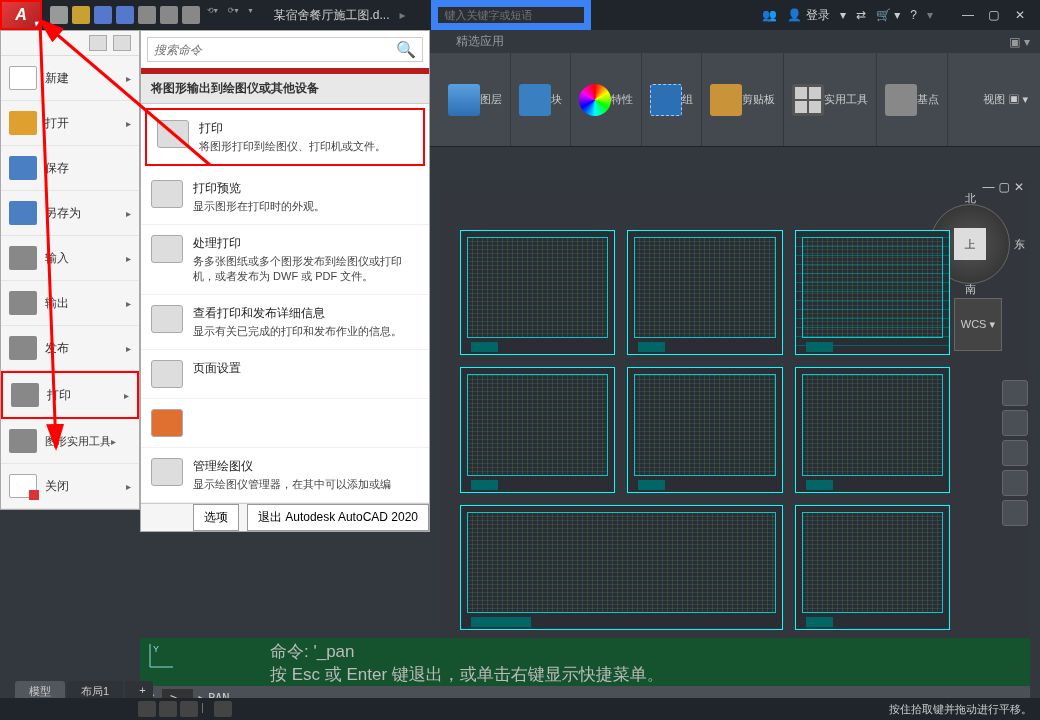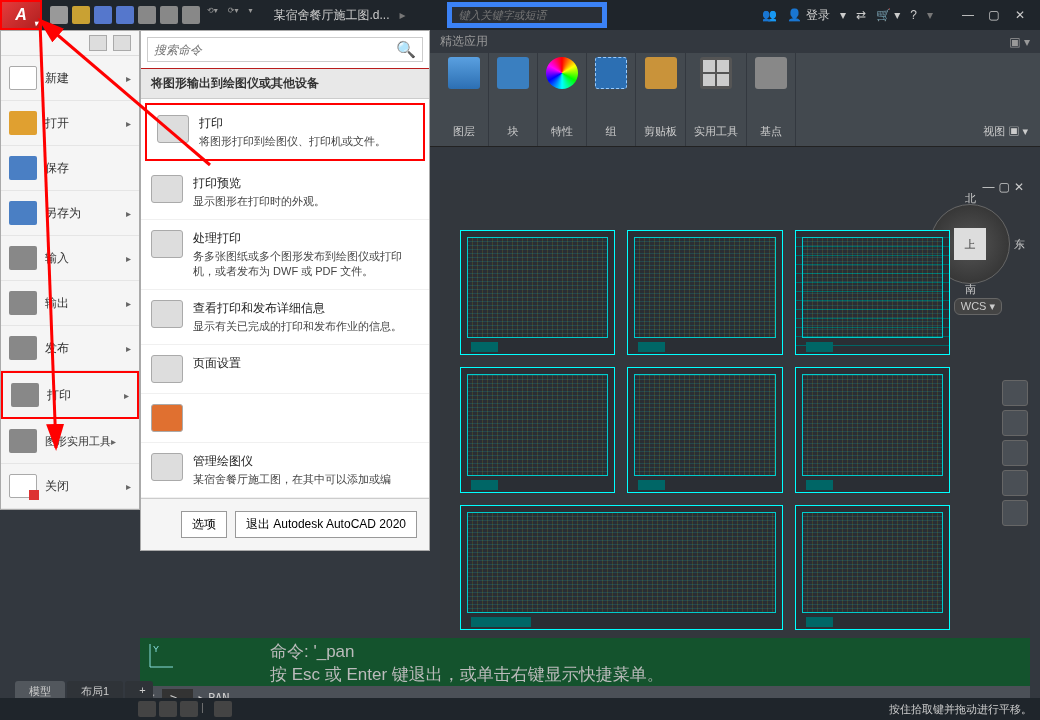--- a/index.html
+++ b/index.html
@@ -5,69 +5,69 @@
 * { margin: 0; padding: 0; box-sizing: border-box; font-family: "Microsoft YaHei", sans-serif; }
 body { width: 1040px; height: 720px; background: #33383f; overflow: hidden; position: relative; }
 
 .titlebar { height: 30px; background: #1f252b; display: flex; align-items: center; color: #ccc; font-size: 12px; }
 .app-logo { width: 42px; height: 30px; background: linear-gradient(135deg, #e63b3b, #b02020); display: flex; align-items: center; justify-content: center; font-weight: bold; color: #fff; font-size: 16px; font-style: italic; border: 2px solid red; position: relative; }
 .app-logo::after { content: "▾"; font-size: 8px; position: absolute; right: 2px; bottom: 0; }
 .qat { display: flex; gap: 4px; padding: 0 8px; }
 .qat-icon { width: 18px; height: 18px; background: #555; border-radius: 2px; }
 .qat-dd { color: #999; font-size: 8px; padding: 0 3px; }
 .title-doc { padding: 0 10px; color: #ccc; max-width: 130px; overflow: hidden; white-space: nowrap; }
-.search-box { background: #2a2f36; border: 5px solid #3b82f6; padding: 2px 6px; color: #999; width: 160px; font-style: italic; font-size: 11px; margin-left: 36px; }
+.search-box { background: #2a2f36; border: 7px solid #3b82f6; padding: 2px 6px; color: #999; width: 160px; font-size: 11px; margin-left: 20px; }
 .title-right { margin-left: auto; display: flex; align-items: center; gap: 10px; padding-right: 10px; }
 .win-controls { display: flex; gap: 6px; margin-left: 15px; }
 .win-btn { width: 20px; text-align: center; }
 
 .ribbon-tabs { height: 23px; background: #33383f; display: flex; align-items: center; padding-left: 430px; color: #999; font-size: 12px; }
-.ribbon-tab { padding: 0 10px; }
+.ribbon-tab { padding: 0 26px; }
 
 .ribbon { height: 94px; background: #43494f; display: flex; padding-left: 440px; border-bottom: 1px solid #222; }
-.ribbon-group { display: flex; flex-direction: column; align-items: center; padding: 4px 8px; border-right: 1px solid #33383f; justify-content: space-between; }
+.ribbon-group { display: flex; align-items: center; padding: 4px 8px; border-right: 1px solid #33383f; justify-content: space-between; }
 .ribbon-big-icon { width: 32px; height: 32px; border-radius: 3px; }
 .ribbon-label { color: #ccc; font-size: 11px; padding: 3px 0; }
 
 .file-menu { position: absolute; left: 0; top: 30px; width: 140px; background: #f5f5f5; border: 1px solid #aaa; z-index: 100; }
 .file-item { display: flex; align-items: center; padding: 10px 8px; border-bottom: 1px solid #e5e5e5; position: relative; }
 .file-item-icon { width: 28px; height: 24px; background: #d33; border-radius: 2px; margin-right: 8px; flex-shrink: 0; }
 .file-item-icon.blue { background: #4a7fc4; }
 .file-item-icon.gray { background: #888; }
 .file-item-label { font-size: 12px; color: #333; flex: 1; }
 .file-item-arrow { font-size: 10px; color: #666; }
 .file-item.highlighted { border: 2px solid red; }
 .file-item-sub { font-size: 11px; color: #333; }
 
 .sub-panel { position: absolute; left: 140px; top: 30px; width: 290px; background: #fff; border: 1px solid #aaa; z-index: 101; }
 .sub-search { display: flex; margin: 6px; border: 1px solid #ccc; }
 .sub-search input { border: none; flex: 1; padding: 3px 6px; font-size: 12px; font-style: italic; color: #999; }
-.sub-header { background: #e8e8e8; padding: 6px 10px; font-size: 12px; font-weight: bold; color: #333; border-top: 1px solid #b91c1c; border-bottom: 1px solid #ccc; }
+.sub-header { background: #e8e8e8; padding: 6px 10px; font-size: 12px; font-weight: bold; color: #333; border-top: 6px solid #b91c1c; border-bottom: 1px solid #ccc; }
 .sub-item { display: flex; padding: 10px; border-bottom: 1px solid #f0f0f0; align-items: flex-start; }
 .sub-item.highlighted { border: 2px solid red; margin: 4px; }
 .sub-item-icon { width: 32px; height: 28px; background: #ddd; border: 1px solid #aaa; margin-right: 10px; flex-shrink: 0; border-radius: 3px; }
 .sub-item-icon.orange { background: #e07030; }
 .sub-item-text { flex: 1; font-size: 11px; color: #444; }
 .sub-item-title { font-size: 12px; color: #222; font-weight: 500; margin-bottom: 2px; }
-.sub-footer { display: flex; justify-content: flex-end; gap: 8px; padding: 12px; background: #f5f5f5; border-top: 1px solid #ccc; }
+.sub-footer { display: flex; justify-content: flex-end; gap: 8px; padding: 0; background: #f5f5f5; border-top: 1px solid #ccc; }
 .sub-footer button { padding: 4px 10px; font-size: 12px; background: #fff; border: 1px solid #999; cursor: pointer; }
 
 .arrow-annotation { position: absolute; z-index: 200; pointer-events: none; }
 
 .doc-area { position: absolute; left: 440px; top: 180px; right: 10px; bottom: 70px; background: #33373d; }
 .doc-controls { position: absolute; right: 6px; top: 0; display: flex; gap: 4px; color: #ccc; font-size: 12px; }
 .drawing-grid { position: absolute; left: 20px; top: 50px; right: 80px; bottom: 20px; display: grid; grid-template-columns: 1fr 1fr 1fr; grid-template-rows: 1fr 1fr 1fr; gap: 12px; }
 .drawing-cell { border: 1px solid #0ff; position: relative; background: #2a2e34; }
 .drawing-cell::before { content: ""; position: absolute; inset: 6px 6px 16px 6px; border: 1px solid #0cc; background: repeating-linear-gradient(0deg, transparent 0 3px, rgba(0,255,255,0.12) 3px 4px), repeating-linear-gradient(90deg, transparent 0 4px, rgba(255,255,0,0.1) 4px 5px); }
 .drawing-cell::after { content: ""; position: absolute; left: 10px; right: 10px; bottom: 2px; height: 10px; background: linear-gradient(90deg, #066 0 20%, transparent 20%); }
 
 .viewcube { position: absolute; right: 20px; top: 24px; width: 80px; height: 80px; border: 1px solid #666; border-radius: 50%; background: radial-gradient(circle,#555 0,#333 80%); display: flex; align-items: center; justify-content: center; }
 .viewcube-face { width: 32px; height: 32px; background: #ddd; color: #333; font-size: 11px; display: flex; align-items: center; justify-content: center; }
 .viewcube-dir { position: absolute; color: #ccc; font-size: 11px; }
-.wcs { position: absolute; right: 28px; top: 118px; color: #ccc; font-size: 11px; border: 1px solid #666; padding: 1px 6px; border-radius: 6px; background: #444; }
+.wcs { position: absolute; right: 28px; top: 118px; color: #ccc; font-size: 11px; border: 1px solid #666; padding: 19px 6px; border-radius: 0; background: #444; }
 
 .nav-bar { position: absolute; right: 10px; top: 380px; width: 28px; display: flex; flex-direction: column; gap: 4px; }
 .nav-btn { width: 26px; height: 26px; background: #4a4f55; border: 1px solid #666; border-radius: 3px; }
 
 .cmd-area { position: absolute; left: 140px; right: 10px; bottom: 28px; height: 54px; display: flex; flex-direction: column; }
 .cmd-history { background: #14532d; color: #bbb; font-size: 17px; padding: 2px 10px 0 130px; flex: 1; }
 .cmd-line { background: #4b5057; color: #ccc; font-size: 12px; padding: 3px 6px; display: flex; align-items: center; height: 24px; }
 .cmd-prompt { background: #333; padding: 2px 8px; margin-right: 6px; font-family: monospace; }
 
 .tabs-bottom { position: absolute; left: 15px; bottom: 18px; display: flex; gap: 2px; }
@@ -262,21 +262,21 @@
         <div class="sub-item-title">页面设置</div>
       </div>
   </div>
   <div class="sub-item">
     <div class="sub-item-icon orange"></div>
   </div>
   <div class="sub-item">
     <div class="sub-item-icon"></div>
     <div class="sub-item-text">
         <div class="sub-item-title">管理绘图仪</div>
-        <div>某宿舍餐厅施工图，在其中可以添加或编</div>
+        <div>显示绘图仪管理器，在其中可以添加或编</div>
       </div>
   </div>
 
   <div class="sub-footer">
     <button>选项</button>
     <button>退出 Autodesk AutoCAD 2020</button>
   </div>
 </div>
 
 <svg class="arrow-annotation" style="left:0;top:0;width:430px;height:470px">

